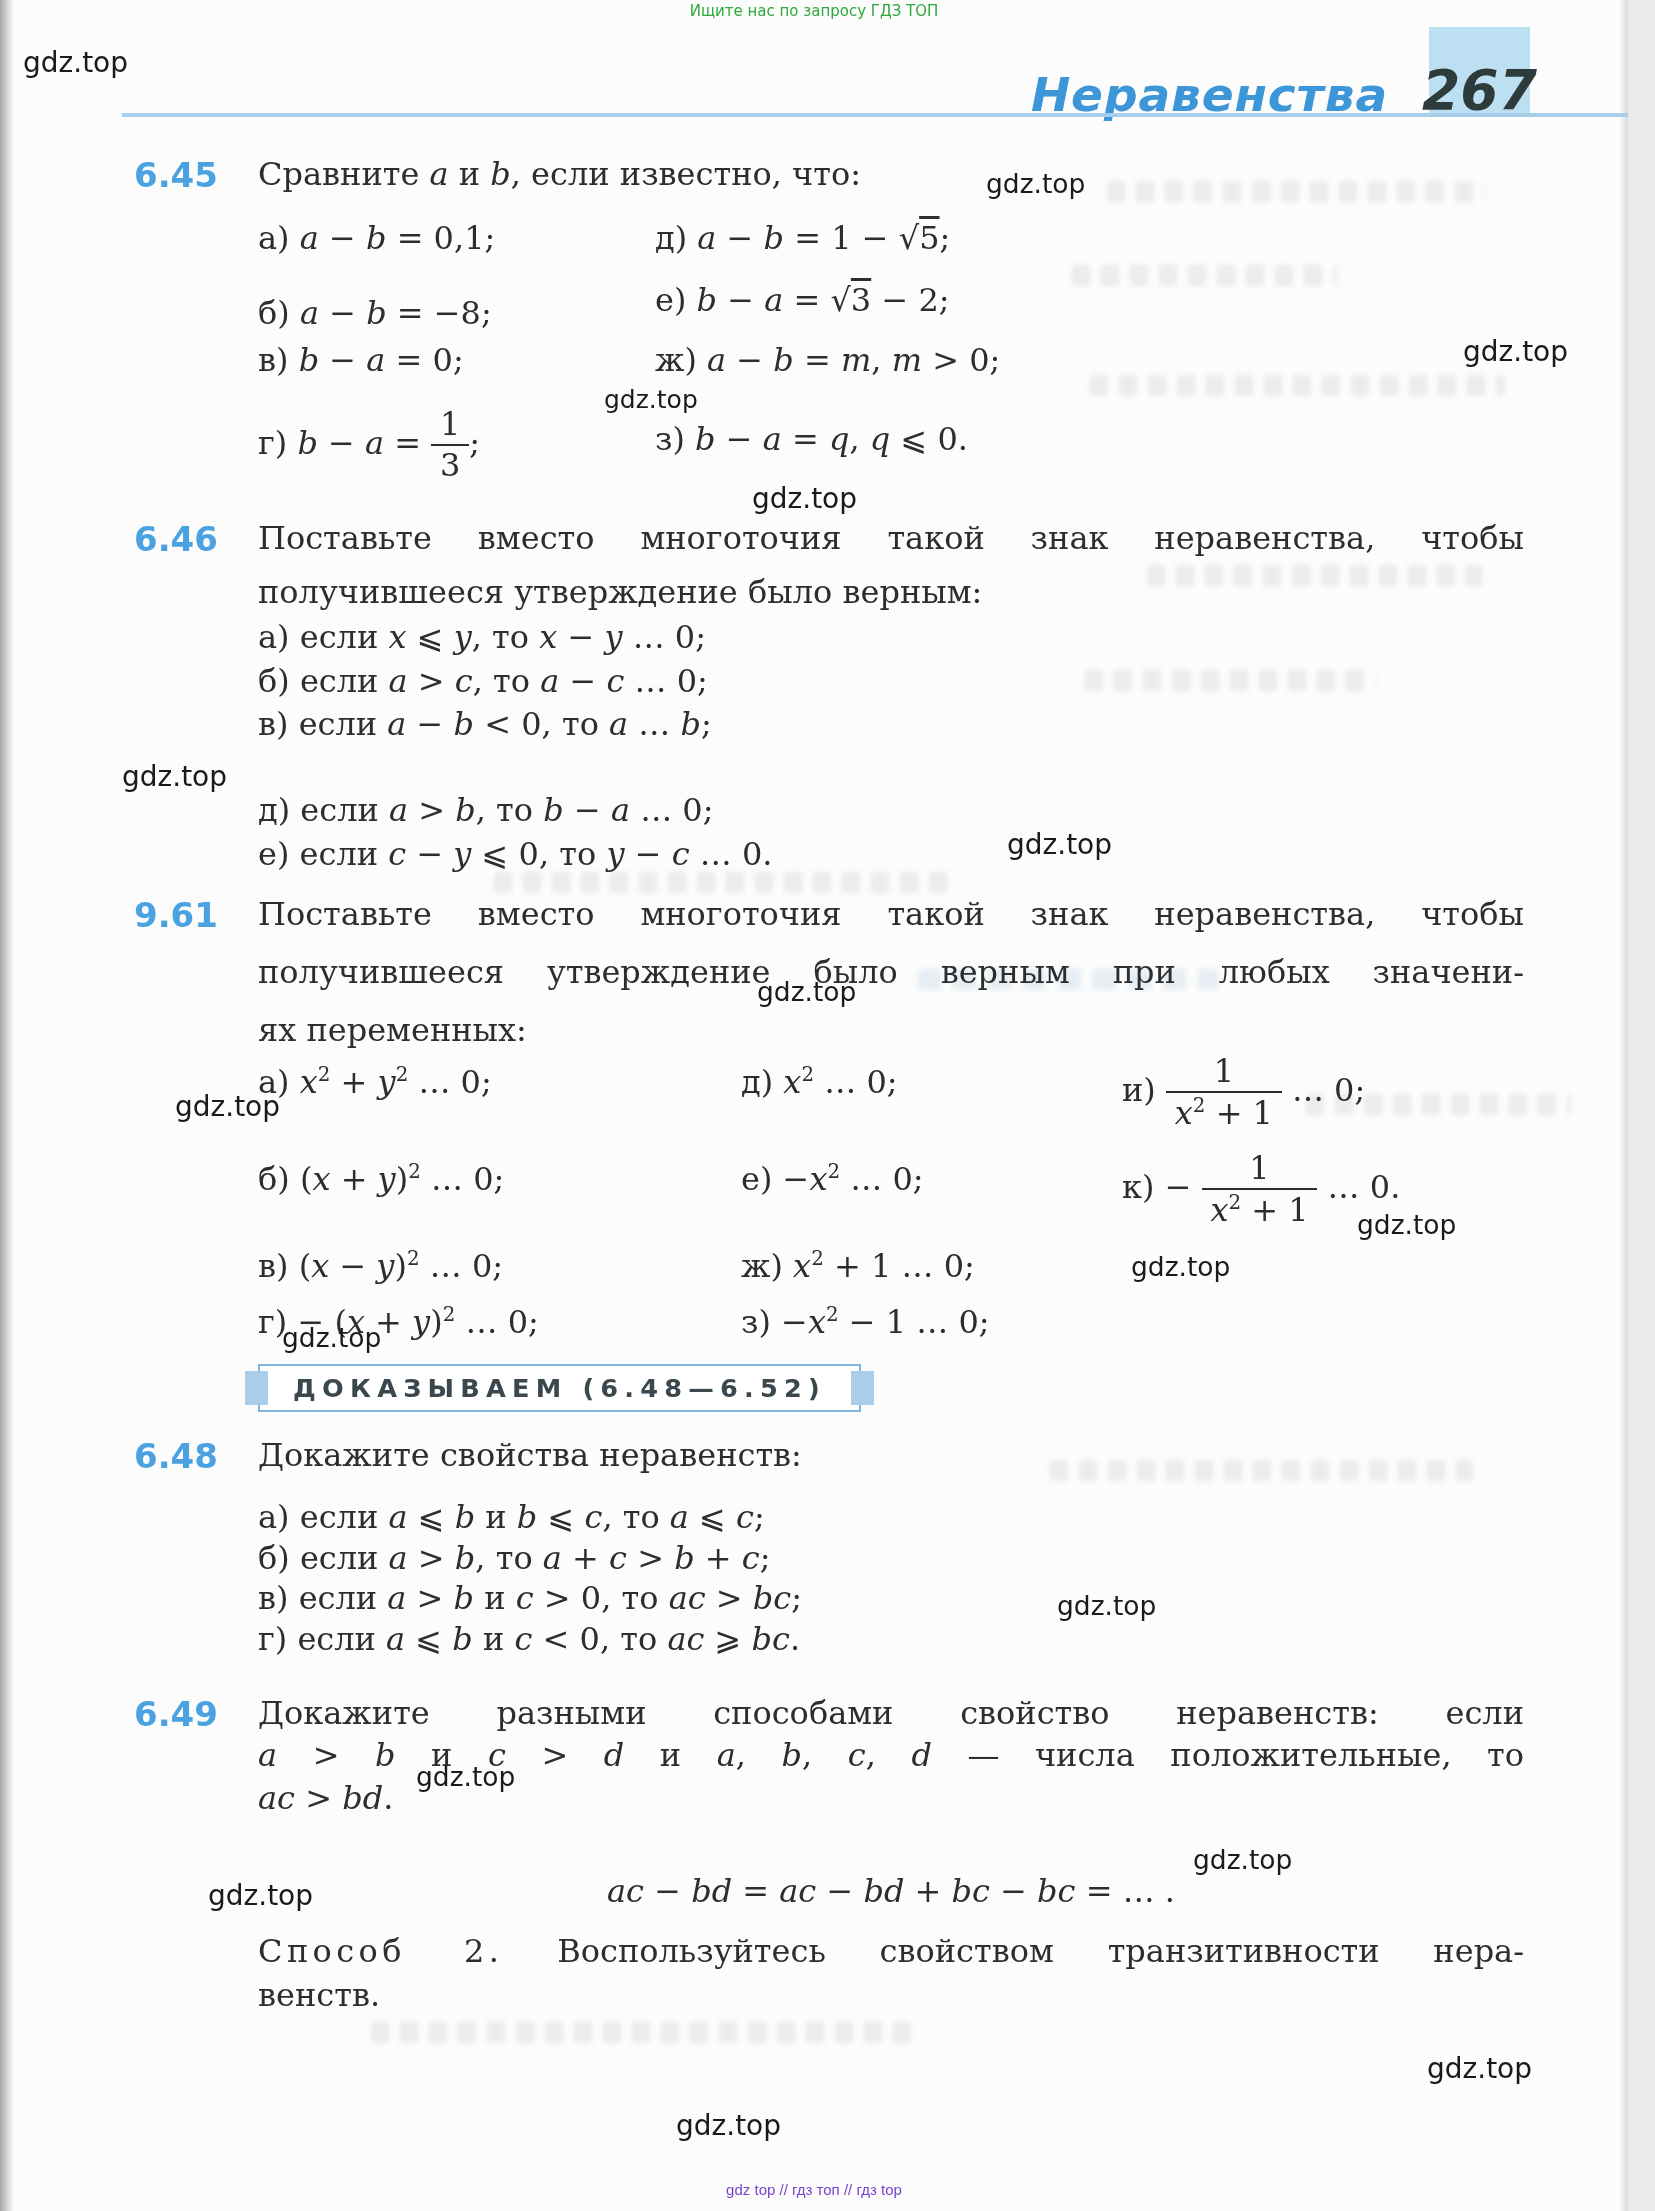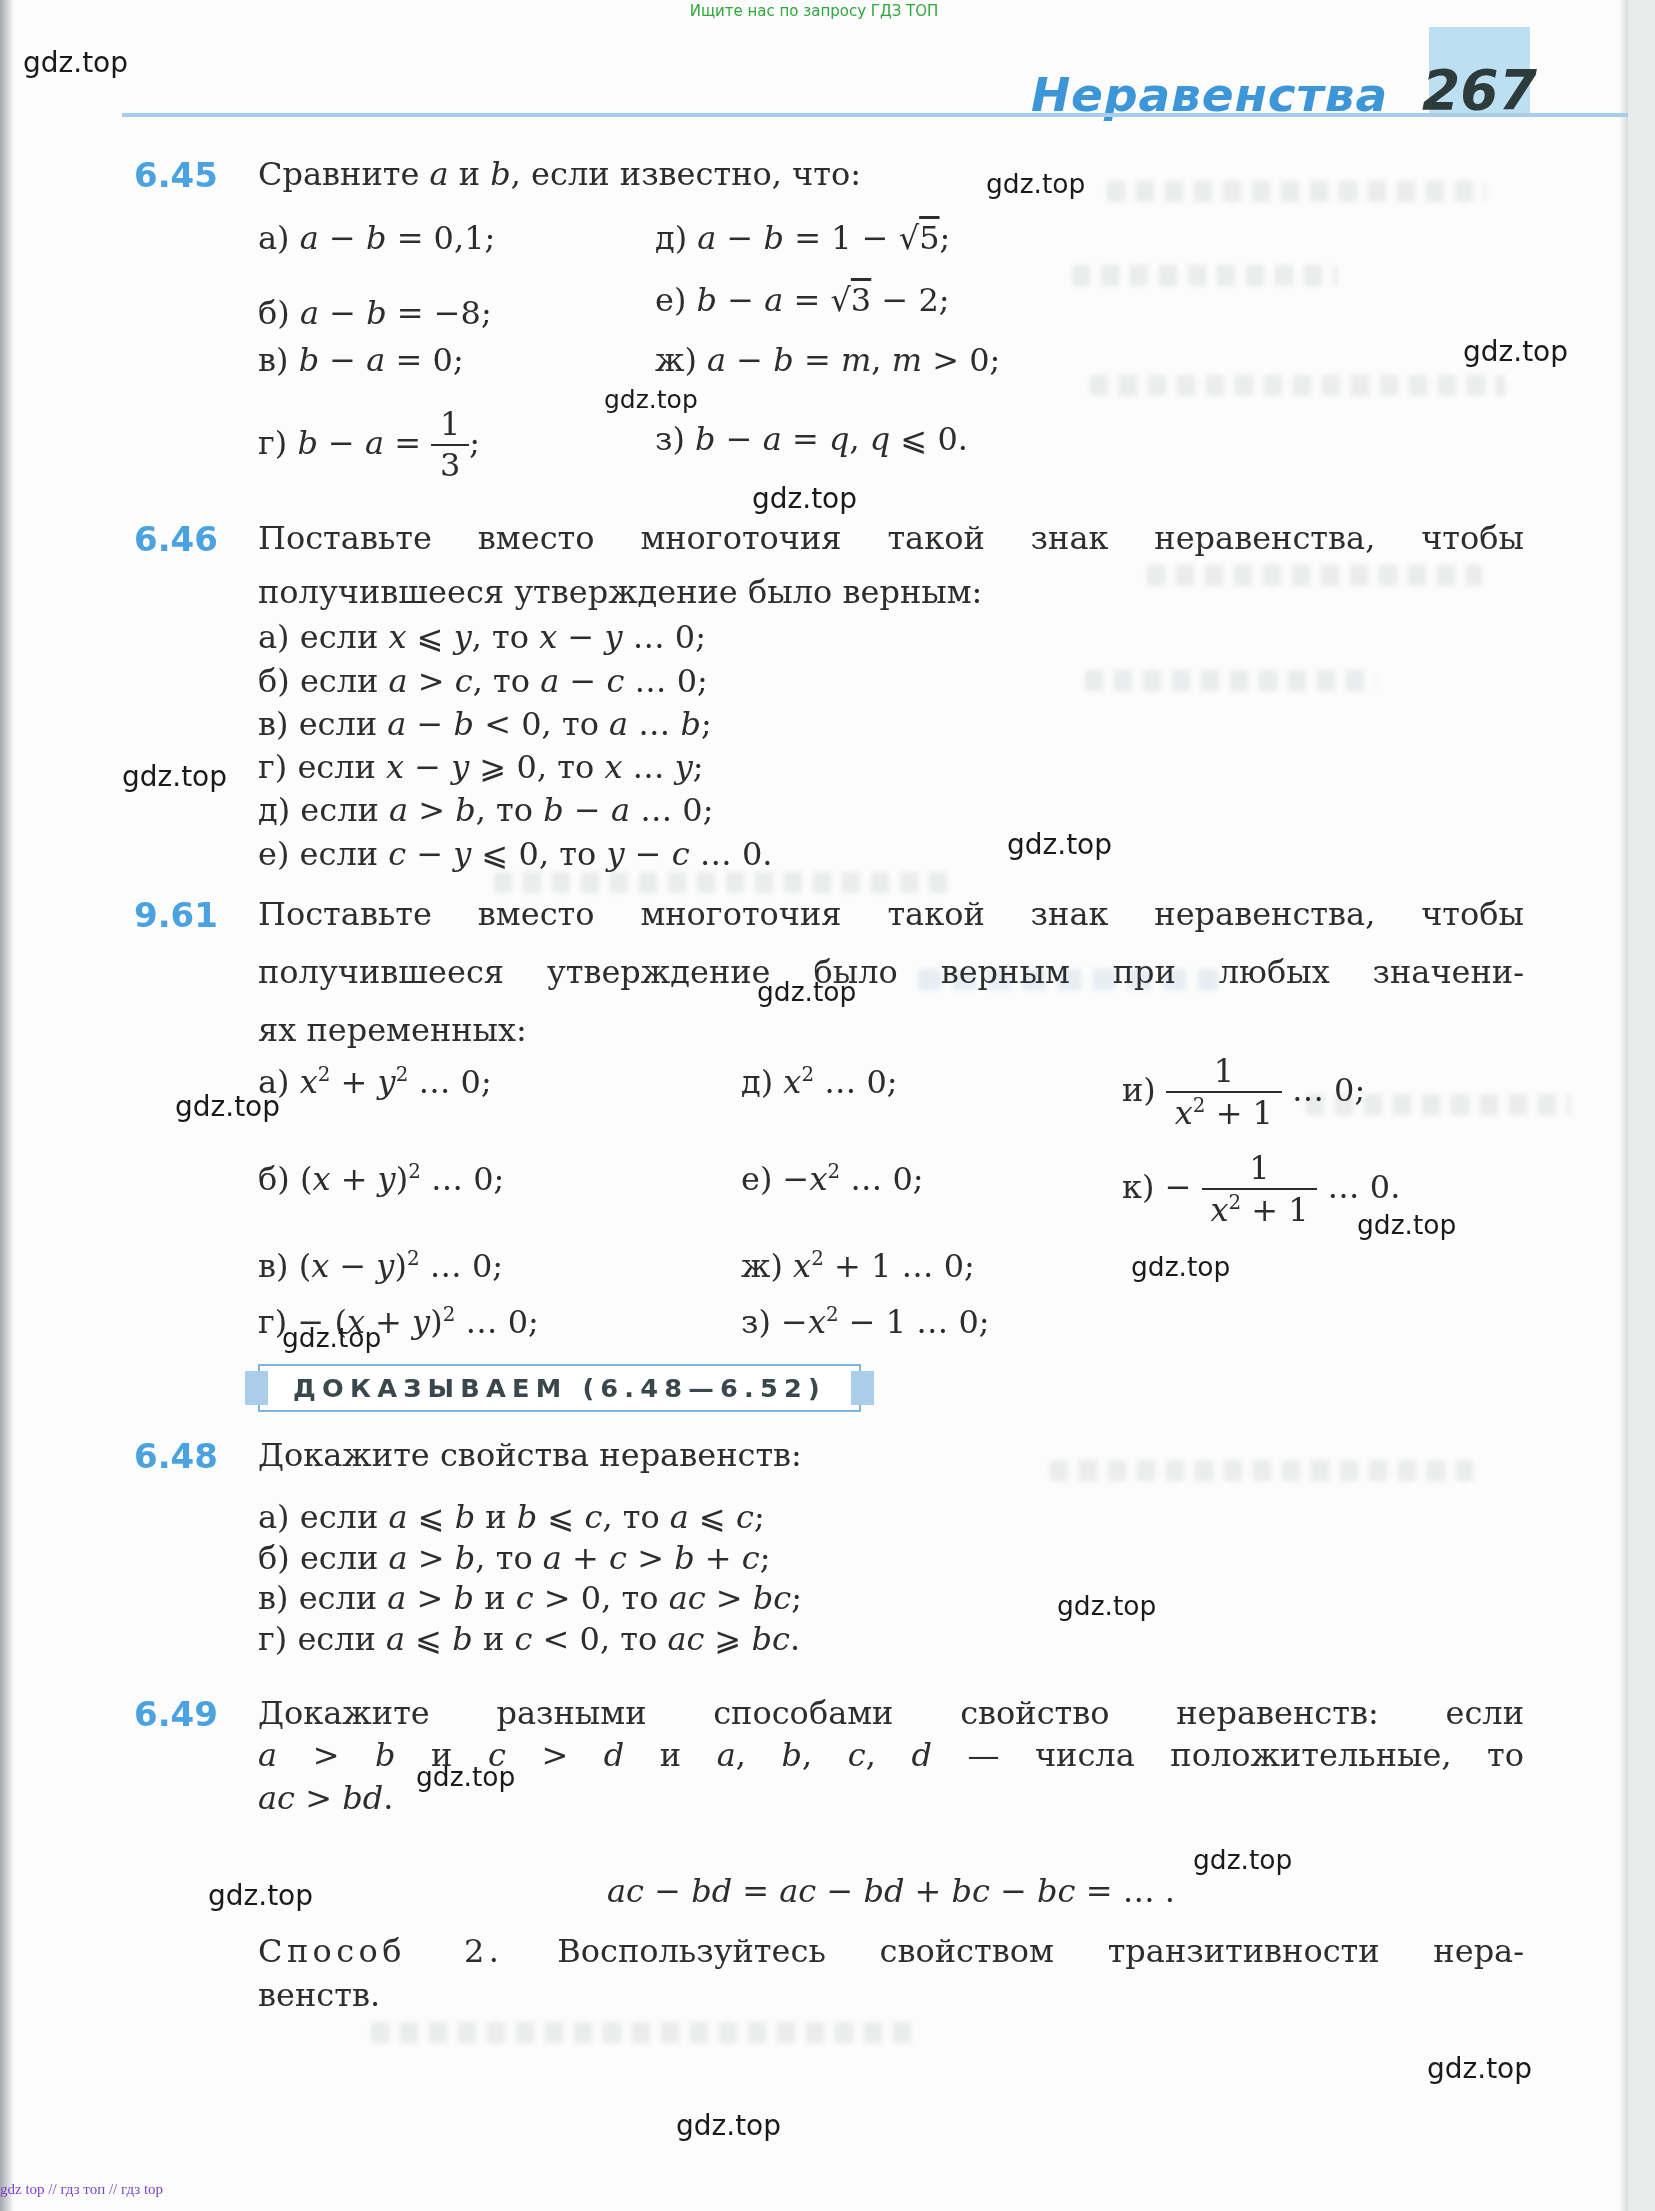--- a/index.html
+++ b/index.html
@@ -33,22 +33,22 @@
   .rt{white-space:nowrap;}
   .rt .ro{text-decoration:overline;}
   .lsp{letter-spacing:4.4px;}
   .banner{position:absolute;left:258px;top:1364px;width:603px;height:48px;background:#ffffff;
       border:2.6px solid #7fb5e0;box-sizing:border-box;display:flex;align-items:center;justify-content:center;}
   .banner-text{font-family:"DejaVu Sans",sans-serif;font-weight:bold;font-size:25.6px;
       letter-spacing:6.2px;color:#3a474d;white-space:nowrap;}
   .cap{position:absolute;width:23px;height:34px;background:#aacdea;top:50%;transform:translateY(-50%);}
   .capl{left:-15px;} .capr{right:-15px;}
   .wm{position:absolute;font-family:"DejaVu Sans",sans-serif;color:#1a1a1a;white-space:nowrap;}
-  .footer{position:absolute;top:2181px;left:0;width:100%;
-      font-family:Liberation Serif, serif;font-size:15px;color:#7b44cc;}
+  .footer{position:absolute;top:2181px;left:0;width:100%;text-align:center;
+      font-family:Liberation Sans, sans-serif;font-size:15px;color:#7b44cc;}
   .bleed{position:absolute;height:21px;filter:blur(2.6px);opacity:.45;border-radius:3.5px;
       background:repeating-linear-gradient(90deg,rgba(145,152,160,.35) 0 17.6px,transparent 17.6px 29px);}
   .bleed.blue{background:repeating-linear-gradient(90deg,rgba(120,160,205,.35) 0 23px,transparent 23px 35px);}
 </style>
 </head>
 <body>
 
 <div class="page">
   <div class="edge-l"></div>
   <div class="edge-r"></div>
@@ -84,21 +84,20 @@
   <div class="txt" style="left:655px;top:281px;">е) <i>b</i> − <i>a</i> = <span class="rt">√<span class="ro">3</span></span> − 2;</div>
   <div class="txt" style="left:655px;top:341px;">ж) <i>a</i> − <i>b</i> = <i>m</i>, <i>m</i> &gt; 0;</div>
   <div class="txt" style="left:655px;top:420px;">з) <i>b</i> − <i>a</i> = <i>q</i>, <i>q</i> ⩽ 0.</div>
 
   <div class="pnum" style="top:519px;">6.46</div>
   <div class="txt jl" style="left:258px;top:519px;">Поставьте вместо многоточия такой знак неравенства, чтобы</div>
   <div class="txt" style="left:258px;top:573px;">получившееся утверждение было верным:</div>
   <div class="txt" style="left:258px;top:618px;">а) если <i>x</i> ⩽ <i>y</i>, то <i>x</i> − <i>y</i> … 0;</div>
   <div class="txt" style="left:258px;top:662px;">б) если <i>a</i> &gt; <i>c</i>, то <i>a</i> − <i>c</i> … 0;</div>
   <div class="txt" style="left:258px;top:705px;">в) если <i>a</i> − <i>b</i> &lt; 0, то <i>a</i> … <i>b</i>;</div>
-  <div class="txt" style="left:258px;top:748px;">г) если <i>x</i> − <i>y</i> ⩾ 0, то <i>x</i> … <i>y</i>;</div>
   <div class="txt" style="left:258px;top:791px;">д) если <i>a</i> &gt; <i>b</i>, то <i>b</i> − <i>a</i> … 0;</div>
   <div class="txt" style="left:258px;top:835px;">е) если <i>c</i> − <i>y</i> ⩽ 0, то <i>y</i> − <i>c</i> … 0.</div>
 
   <div class="pnum" style="top:895px;">9.61</div>
   <div class="txt jl" style="left:258px;top:895px;">Поставьте вместо многоточия такой знак неравенства, чтобы</div>
   <div class="txt jl" style="left:258px;top:953px;">получившееся утверждение было верным при любых значени-</div>
   <div class="txt" style="left:258px;top:1011px;">ях переменных:</div>
   <div class="txt" style="left:258px;top:1055px;">а) <i>x</i><sup>2</sup> + <i>y</i><sup>2</sup> … 0;</div>
   <div class="txt" style="left:258px;top:1152px;">б) (<i>x</i> + <i>y</i>)<sup>2</sup> … 0;</div>
   <div class="txt" style="left:258px;top:1239px;">в) (<i>x</i> − <i>y</i>)<sup>2</sup> … 0;</div>

